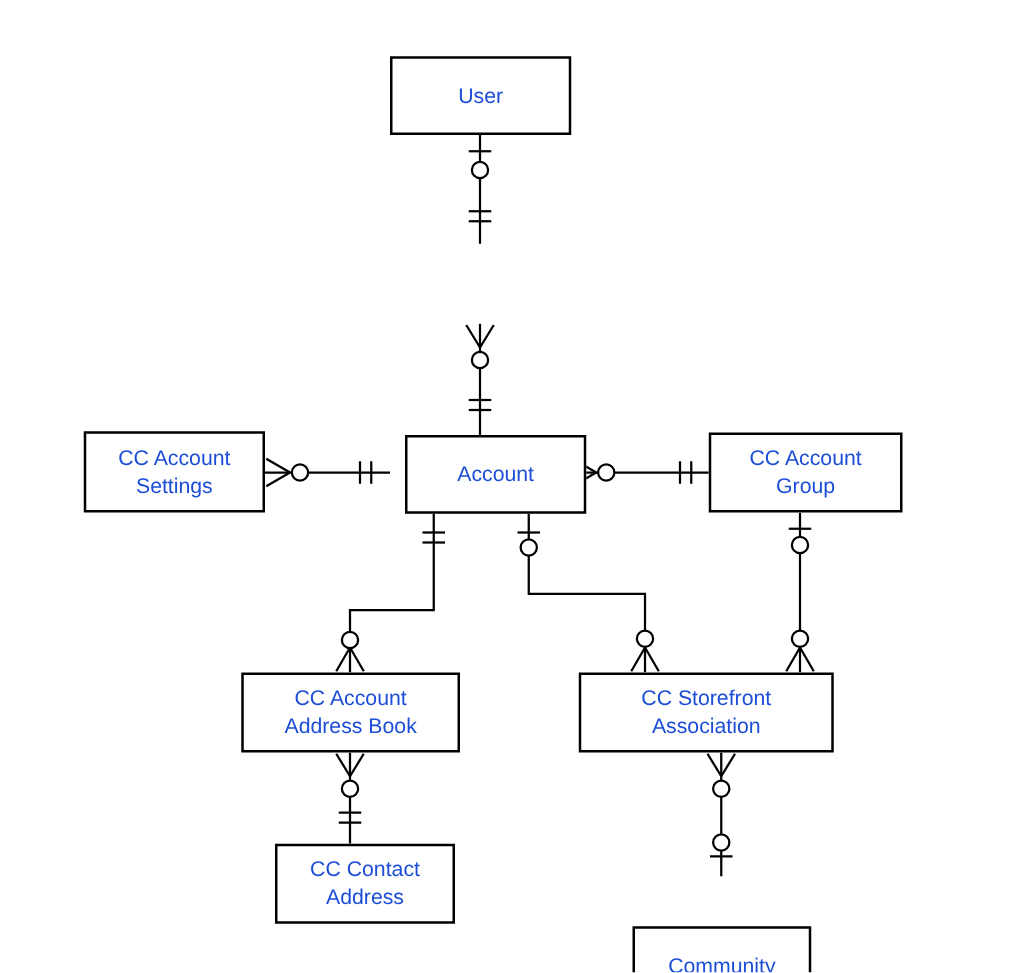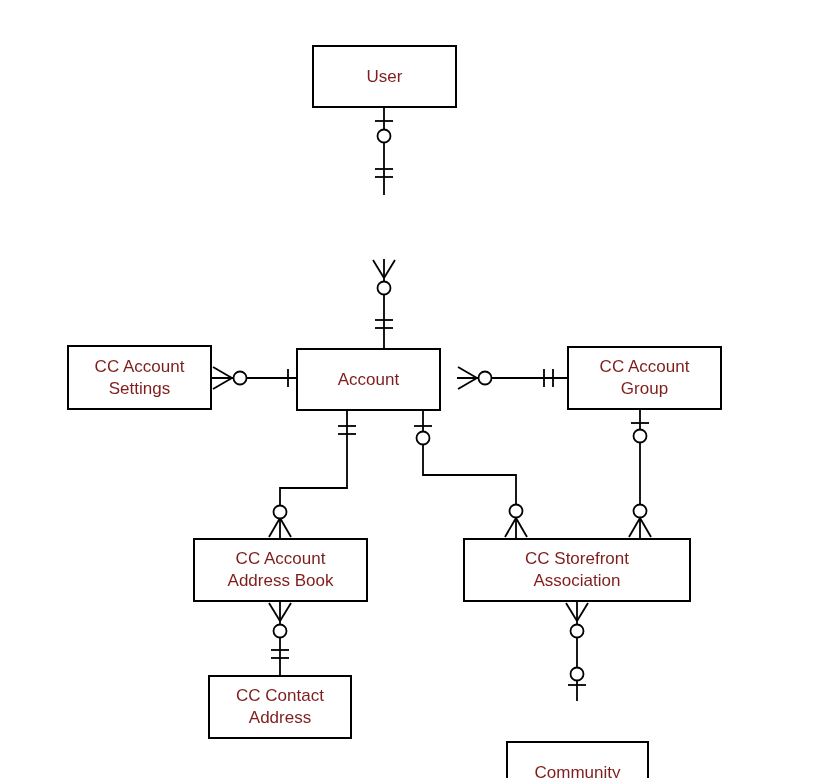--- a/index.html
+++ b/index.html
@@ -30,21 +30,21 @@
     position: absolute;
     box-sizing: border-box;
     border: 2px solid #000000;
     background: #ffffff;
     display: flex;
     align-items: center;
     justify-content: center;
     text-align: center;
     font-size: 17px;
     line-height: 22px;
-    color: #7f1d1d;
+    color: #1d4ed8;
     white-space: pre-line;
   }
 </style>
 </head>
 <body>
 
 <div id="canvas">
 
   <svg id="wires" viewBox="0 0 823 778" xmlns="http://www.w3.org/2000/svg">
 
@@ -125,32 +125,32 @@
       <line x1="588" y1="603" x2="577" y2="621"></line>
       <line x1="568" y1="685" x2="586" y2="685"></line>
       <circle cx="577" cy="631" r="6.5"></circle>
       <circle cx="577" cy="674" r="6.5"></circle>
     </g>
   </svg>
 
   <div class="entity" style="left:312px; top:45px; width:145px; height:63px;">User</div>
 
 
-  <div class="entity" style="left:296px; top:348px; width:145px; height:63px;">Account</div>
+  <div class="entity" style="left:324px; top:348px; width:145px; height:63px;">Account</div>
 
   <div class="entity" style="left:67px; top:345px; width:145px; height:65px;">CC Account
 Settings</div>
 
   <div class="entity" style="left:567px; top:346px; width:155px; height:64px;">CC Account
 Group</div>
 
   <div class="entity" style="left:193px; top:538px; width:175px; height:64px;">CC Account
 Address Book</div>
 
-  <div class="entity" style="left:463px; top:538px; width:228px; height:64px;">CC Storefront
+  <div class="entity" style="left:463px; top:538px; width:204px; height:64px;">CC Storefront
 Association</div>
 
-  <div class="entity" style="left:208px; top:675px; width:144px; height:64px;">CC Contact
+  <div class="entity" style="left:220px; top:675px; width:144px; height:64px;">CC Contact
 Address</div>
 
   <div class="entity" style="left:506px; top:741px; width:143px; height:64px;">Community</div>
 
 </div>
 
 </body></html>

